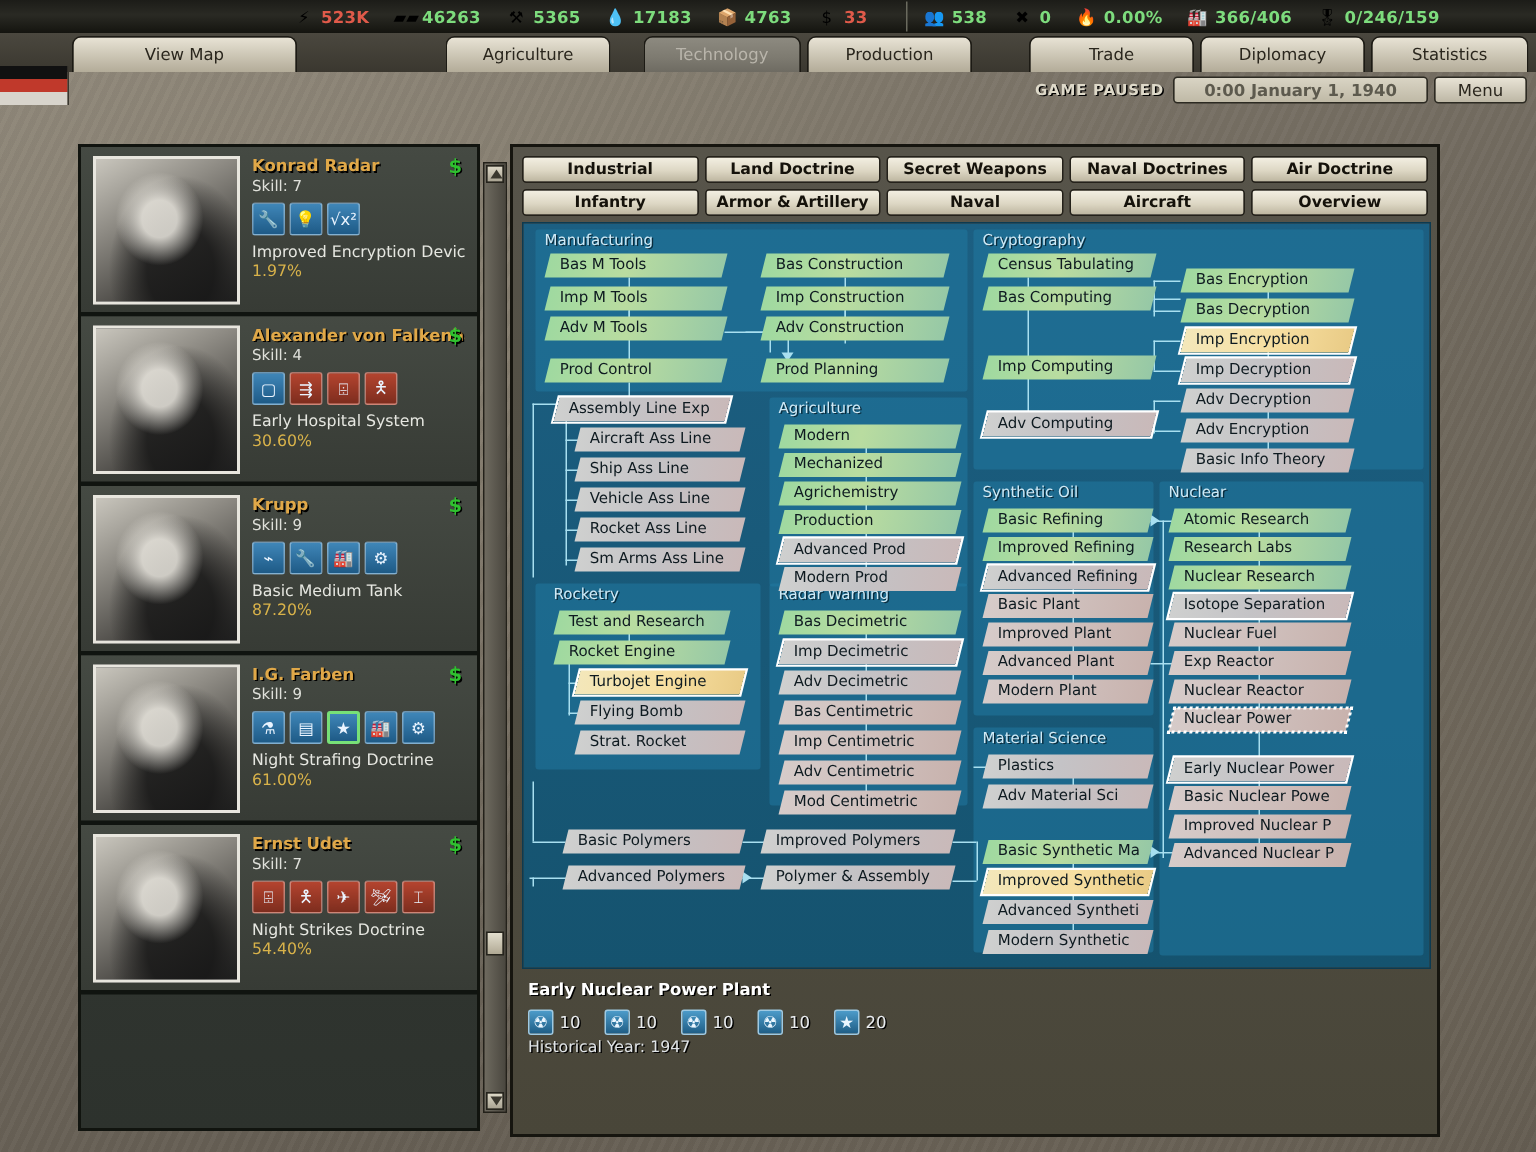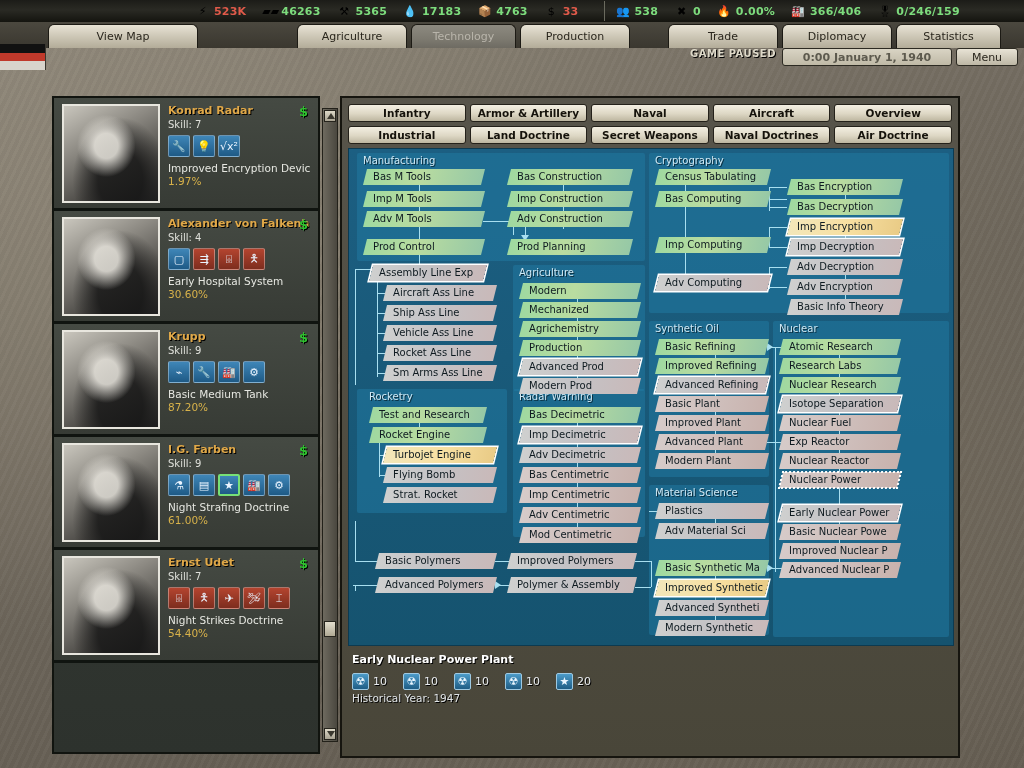--- a/index.html
+++ b/index.html
@@ -61,21 +61,21 @@
     background: linear-gradient(180deg,#e8e3d5 0%,#cdc7b6 50%,#b3ac99 100%);
     cursor: pointer; white-space: nowrap;
   }
   .tab.active {
     background: linear-gradient(180deg,#8d8a80 0%,#7d7a70 60%,#6e6b62 100%);
     color: #b9b5ab;
   }
   
   #statusrow {
     position: absolute; top: 48px; right: 0; width: 1024px; height: 24px;
-    display: flex; justify-content: flex-end; align-items: flex-start; gap: 4px;
+    display: flex; justify-content: flex-end; align-items: center; gap: 4px;
     padding-right: 6px;
   }
   #paused-label {
     font-size: 10px; font-weight: bold; color: #ded9c9;
     text-shadow: 1px 1px 0 #000; letter-spacing: .5px; margin-right: 2px;
   }
   #datebox {
     width: 170px; height: 18px; line-height: 18px; text-align: center;
     font-size: 11px; font-weight: bold; color: #5d5a4e;
     background: linear-gradient(180deg,#d9d4c4,#bfb9a6);
@@ -298,21 +298,21 @@
 
 <div id="tabrow">
   <div id="flagstrip"></div>
   <div id="tabs-host" style="display:flex;align-items:flex-end;width:100%;height:26px">
       <div class="tab" style="width:150px;margin-left:48px">
      <span>View Map</span>
    </div>
       <div class="tab" style="width:110px;margin-left:97px">
      <span>Agriculture</span>
    </div>
-      <div class="tab active" style="width:105px;margin-left:2px">
+      <div class="tab active" style="width:105px;margin-left:20px">
      <span>Technology</span>
    </div>
       <div class="tab" style="width:110px;margin-left:2px">
      <span>Production</span>
    </div>
       <div class="tab" style="width:110px;margin-left:36px">
      <span>Trade</span>
    </div>
       <div class="tab" style="width:110px;margin-left:2px">
      <span>Diplomacy</span>
@@ -491,33 +491,33 @@
   <div class="sb-arrow up">
       <i></i>
     </div>
   <div id="sb-thumb"></div>
   <div class="sb-arrow down">
       <i></i>
     </div>
 </div>
 
 <div id="main">
+  <div class="cat-row" id="cat2">
+      <div class="cat"><span>Industrial</span></div>
+      <div class="cat"><span>Land Doctrine</span></div>
+      <div class="cat"><span>Secret Weapons</span></div>
+      <div class="cat"><span>Naval Doctrines</span></div>
+      <div class="cat"><span>Air Doctrine</span></div>
+    </div>
   <div class="cat-row" id="cat1">
       <div class="cat"><span>Infantry</span></div>
       <div class="cat"><span>Armor &amp; Artillery</span></div>
       <div class="cat"><span>Naval</span></div>
       <div class="cat"><span>Aircraft</span></div>
       <div class="cat"><span>Overview</span></div>
-    </div>
-  <div class="cat-row" id="cat2">
-      <div class="cat"><span>Industrial</span></div>
-      <div class="cat"><span>Land Doctrine</span></div>
-      <div class="cat"><span>Secret Weapons</span></div>
-      <div class="cat"><span>Naval Doctrines</span></div>
-      <div class="cat"><span>Air Doctrine</span></div>
     </div>
 
   <div id="tree">
     <div id="groups-host">
         <div class="grp" style="left:8px;top:4px;width:288px;height:108px"></div>
    <div class="grp-title" style="left:14px;top:6px">Manufacturing</div>
         <div class="grp" style="left:300px;top:4px;width:300px;height:160px"></div>
    <div class="grp-title" style="left:306px;top:6px">Cryptography</div>
         <div class="grp" style="left:164px;top:116px;width:132px;height:126px"></div>
    <div class="grp-title" style="left:170px;top:118px">Agriculture</div>

